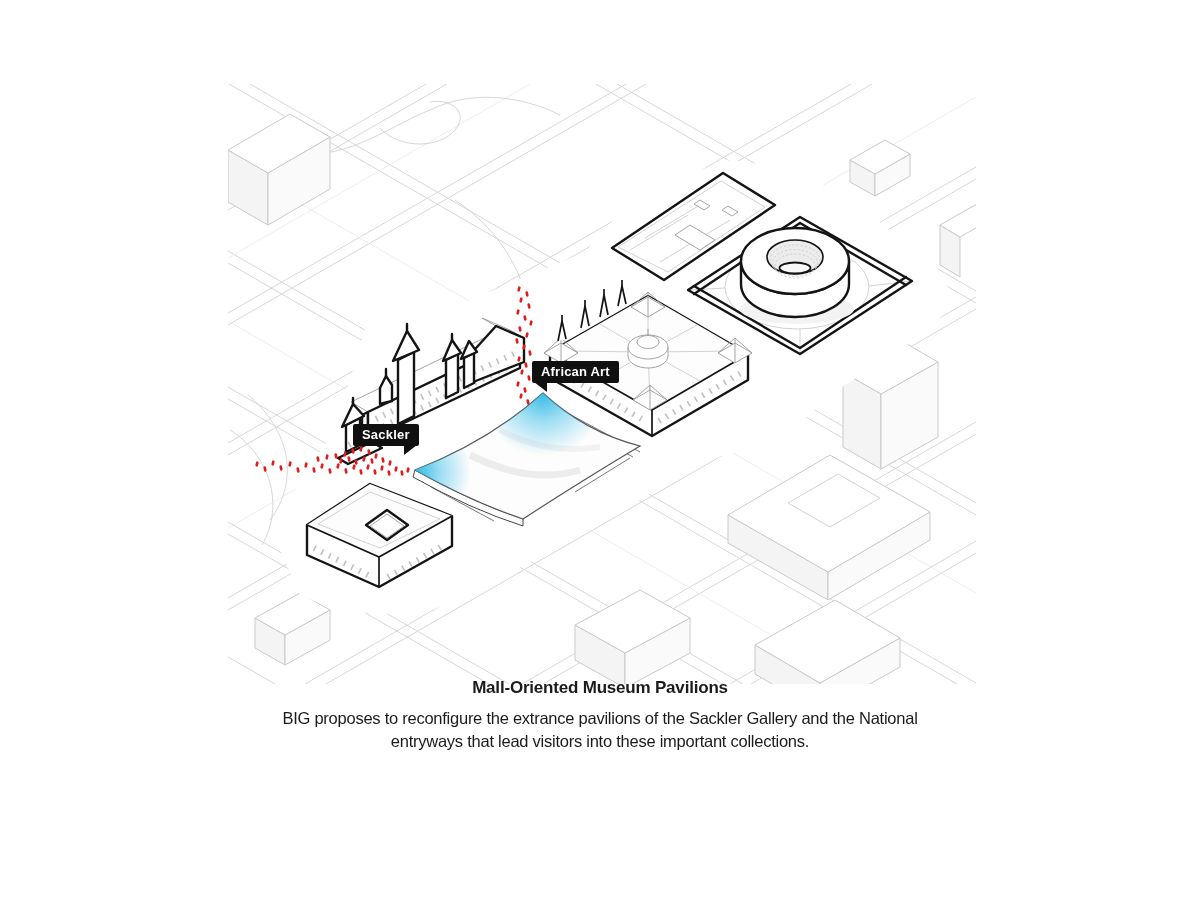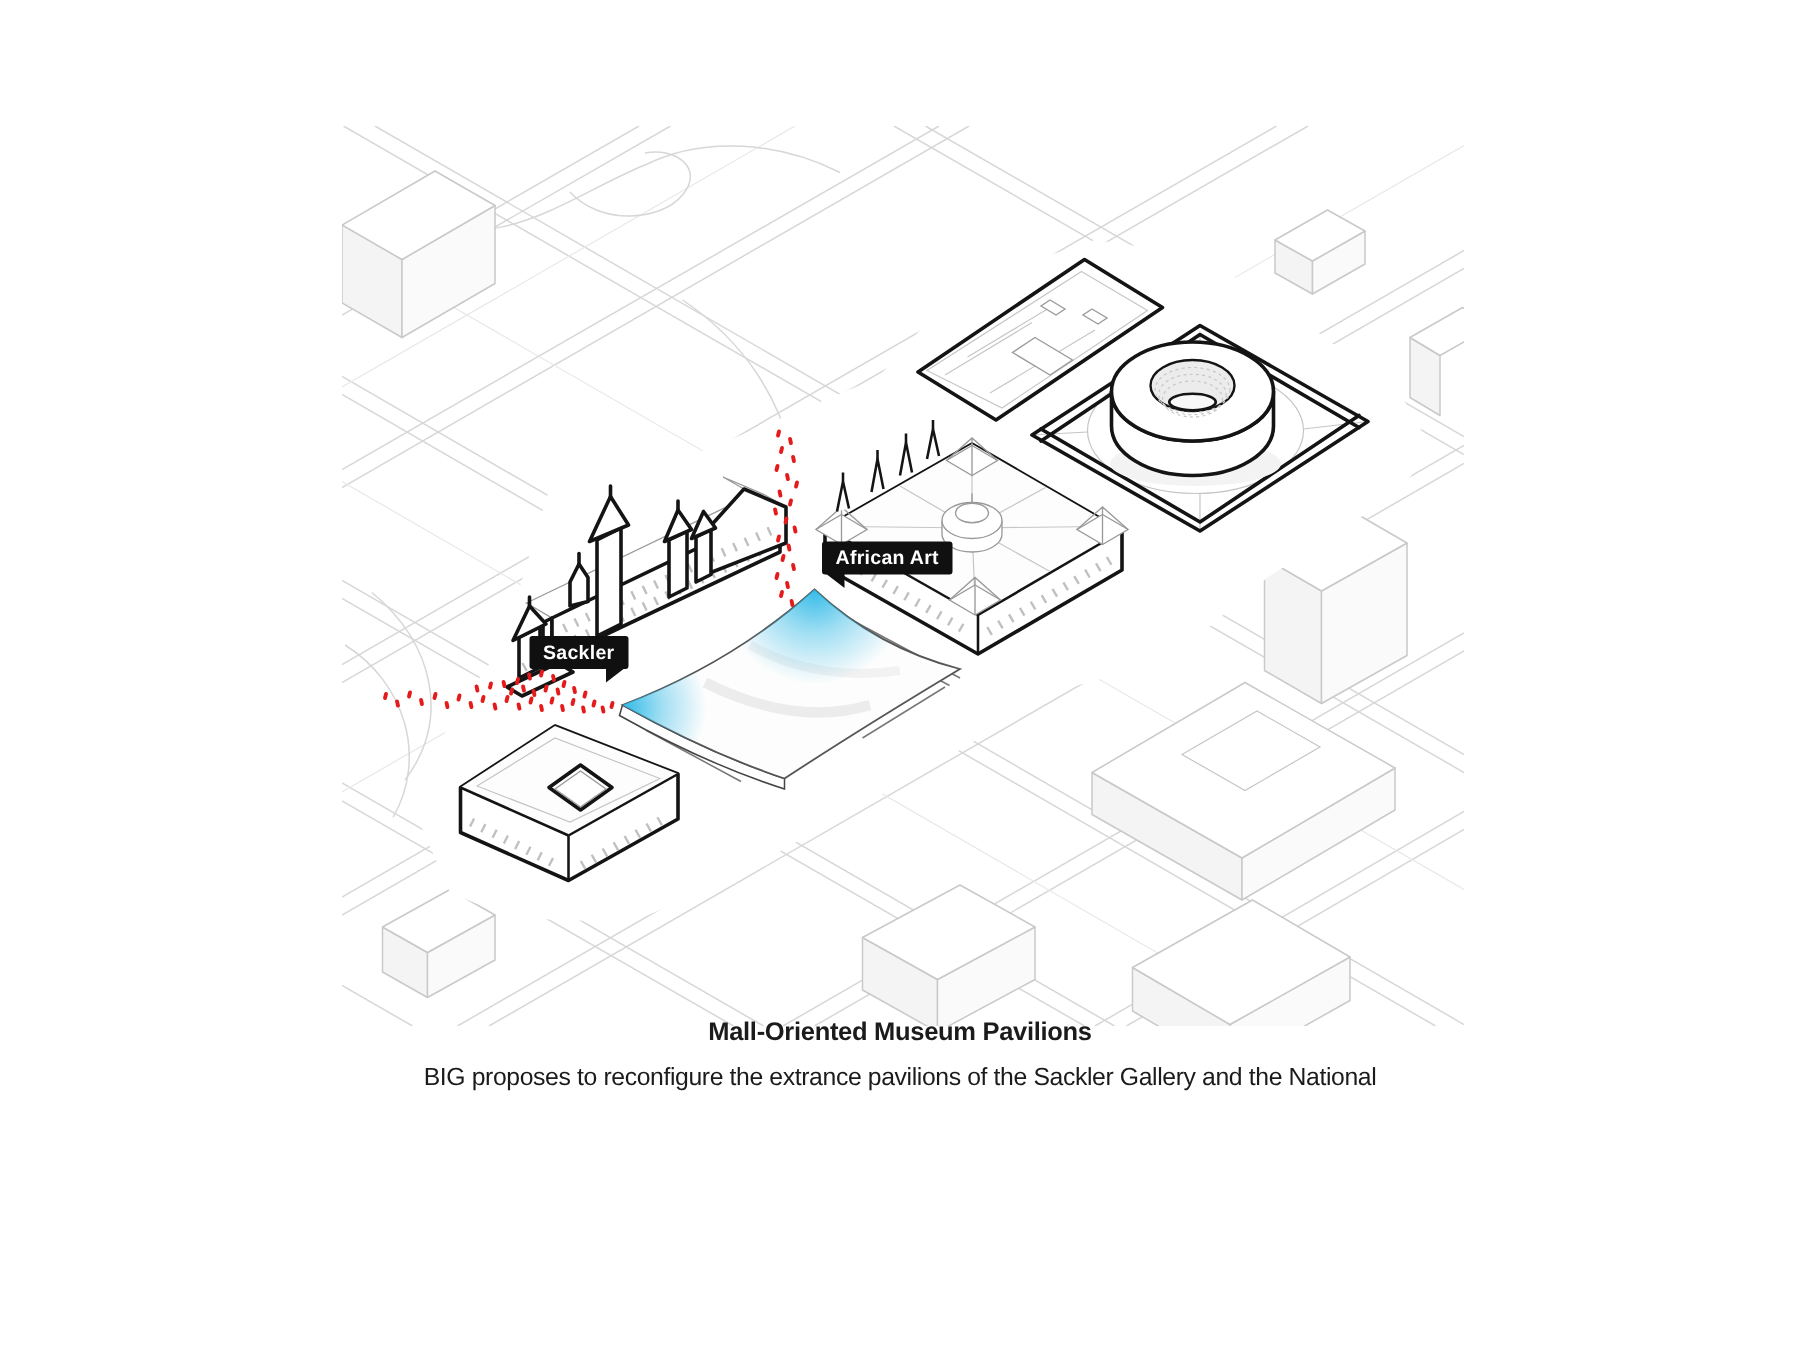--- a/index.html
+++ b/index.html
@@ -343,23 +343,24 @@
           <rect x="370.7" y="458.3" width="2.6" height="5.4" rx="1.3" transform="rotate(-12 372 461)"></rect>
         </g>
 
   </g>
 </svg>
 
 <div class="tag" style="left:353px;top:424px;">
   <span>Sackler</span>
   <span class="tail-r"></span>
 </div>
-<div class="tag" style="left:548px;top:361px;">
+<div class="tag" style="left:532px;top:361px;">
   <span>African Art</span>
   <span class="tail-l"></span>
 </div>
 
 <div class="caption">
   <div class="title">Mall-Oriented Museum Pavilions</div>
   <div class="line">BIG proposes to reconfigure the extrance pavilions of the Sackler Gallery and the National</div>
+  <div class="line">entryways that lead visitors into these important collections.</div>
 </div>
 
 </div>
 
 </body></html>

